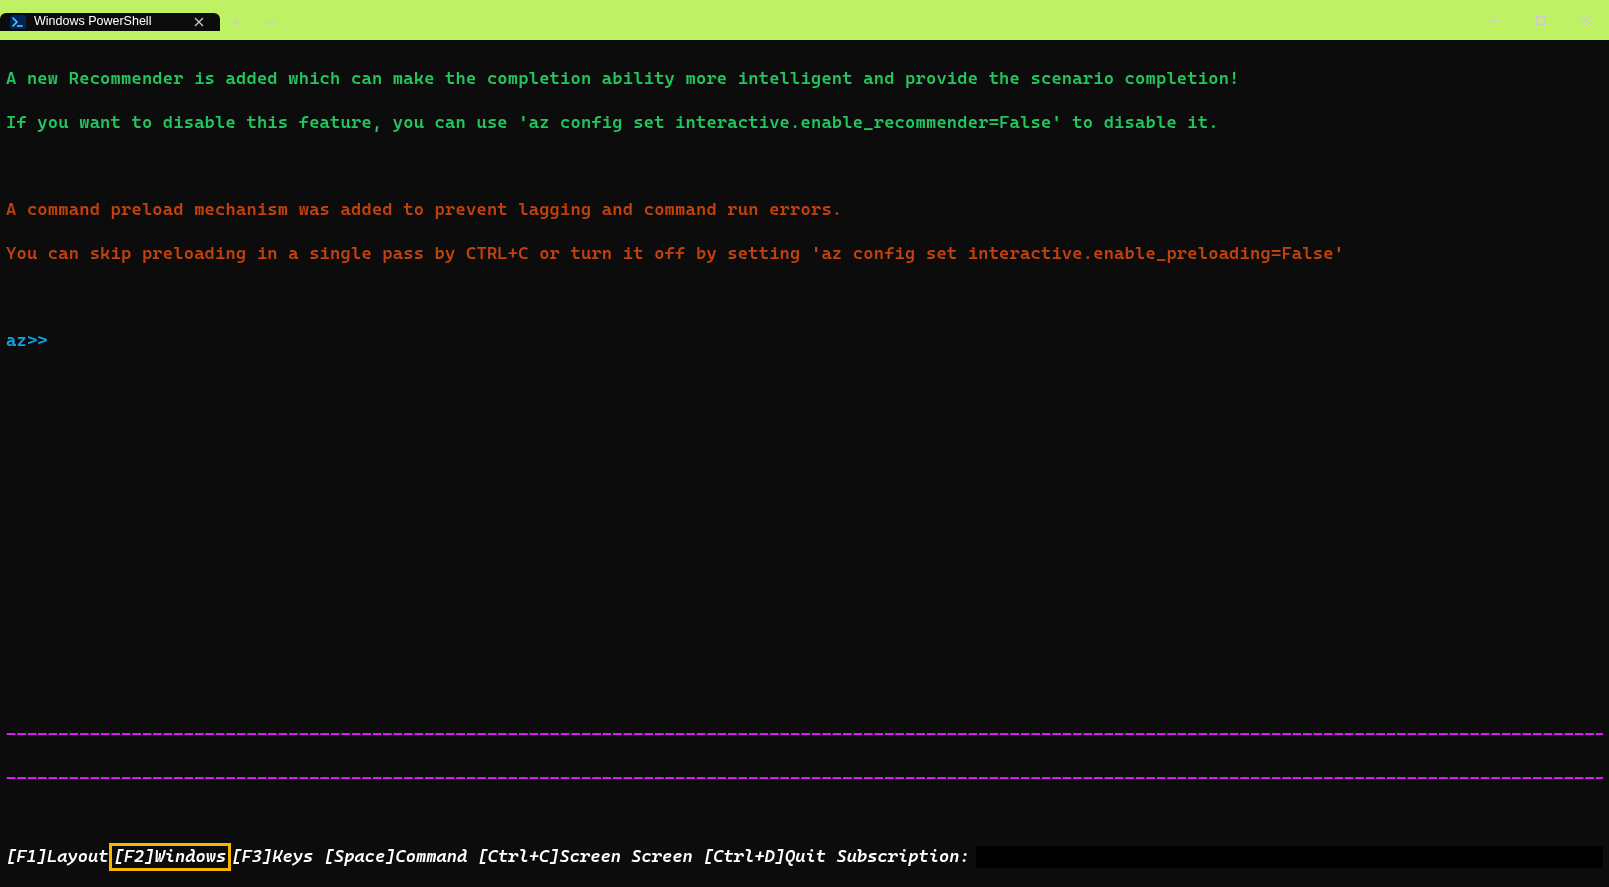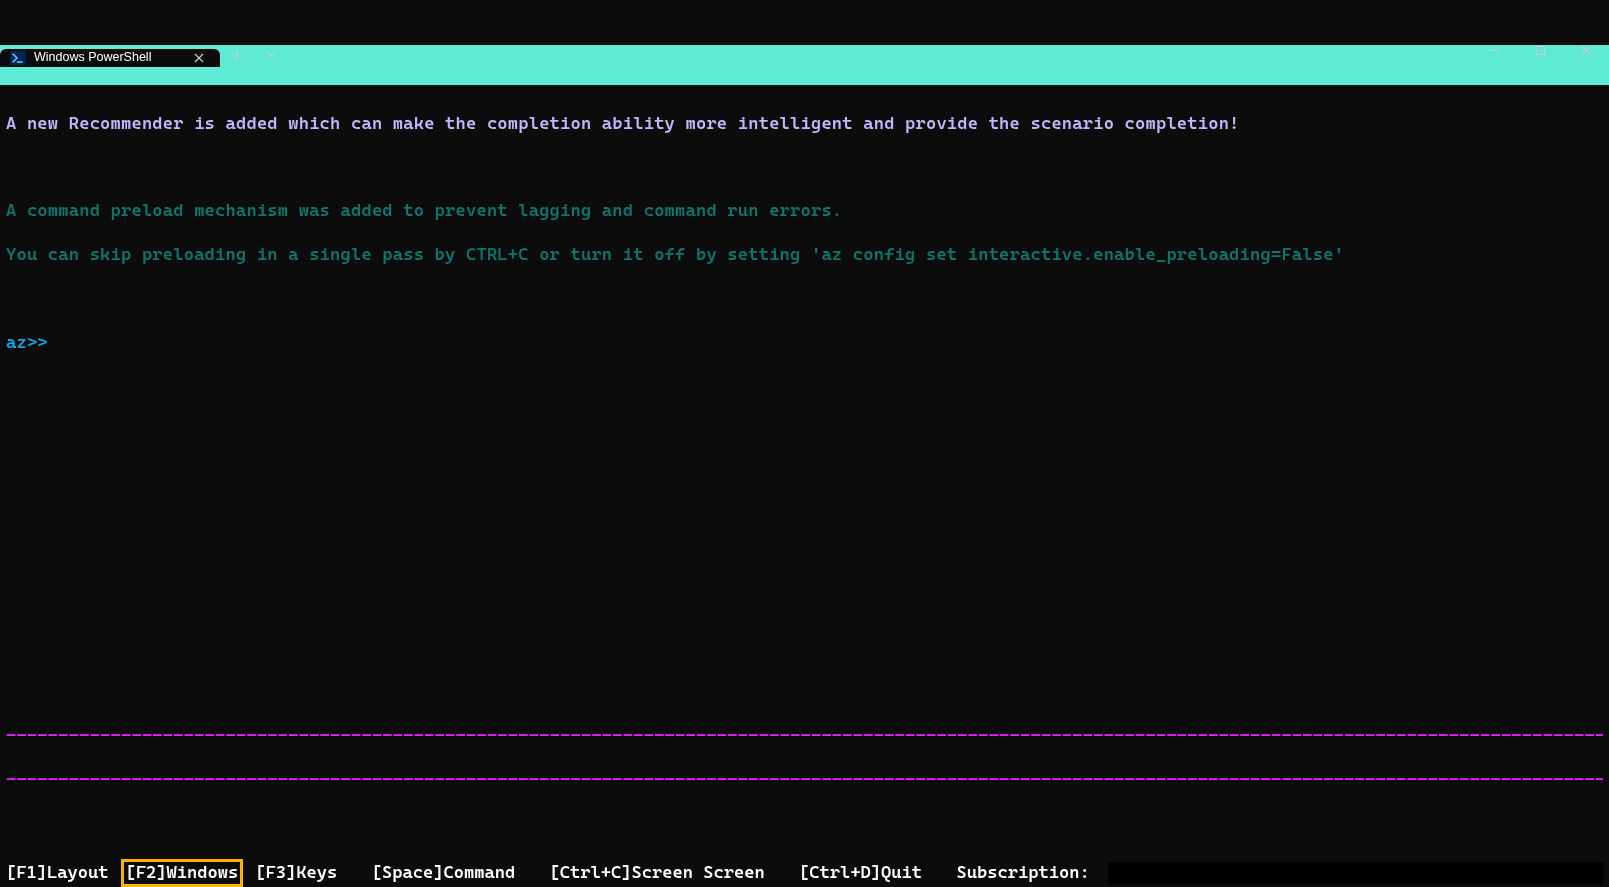--- a/index.html
+++ b/index.html
@@ -8,25 +8,24 @@
     font-family: 'Cascadia Mono', 'Consolas', monospace;
     font-size: 17.5px;
     line-height: 1.25;
     overflow: hidden;
     width: 1609px;
     height: 887px;
     color: #cccccc;
   }
   .titlebar {
     height: 40px;
-    background: #5eead4;
-    display: flex;
-    align-items: flex-start;
+    background: #bef264;
+    display: flex;
+    align-items: center;
     user-select: none;
-    margin-top: 45px;
   }
   .tab {
     display: flex;
     align-items: center;
     background: #0c0c0c;
     padding: 0 12px 0 10px;
     gap: 8px;
     border-top-left-radius: 6px;
     border-top-right-radius: 6px;
     margin-top: 4px;
@@ -72,36 +71,37 @@
     display: flex; align-items: center; justify-content: center;
     color: #cccccc;
     cursor: pointer;
   }
   .terminal {
     padding: 6px 6px 0 6px;
     white-space: pre;
     font-weight: 600;
     letter-spacing: 0.2px;
   }
-  .white { color: #c4b5fd; }
-  .blue  { color: #0f766e; }
+  .white { color: #22c55e; }
+  .blue  { color: #c2410c; }
   .prompt { color: #0ea5e9; }
   .dash-line { color: #e31fff; overflow: hidden; }
   .hint { color: #11e6d4; }
   .star { color: #e31fff; }
   .bottom-bar {
     position: absolute;
-    bottom: 0;
+    bottom: 16px;
     left: 6px;
     right: 6px;
     color: #ffffff;
     font-weight: 600;
     display: flex;
     align-items: center;
-    gap: 12px;
+    gap: 0;
+    font-style: italic;
   }
   .fkey-boxed {
     border: 3px solid #f7b500;
     padding: 0 2px;
   }
   .sub-blank {
     background: #000000;
     flex: 1;
     height: 22px;
     margin-left: 6px;
@@ -152,20 +152,21 @@
     <div class="win-btn close">
       <svg width="11" height="11" viewBox="0 0 11 11">
           <path d="M1 1 L10 10 M10 1 L1 10" stroke="#cccccc" stroke-width="1.1"></path>
         </svg>
     </div>
   </div>
 </div>
 
 <div class="terminal">
 <div class="white">A new Recommender is added which can make the completion ability more intelligent and provide the scenario completion!</div>
+<div class="white">If you want to disable this feature, you can use 'az config set interactive.enable_recommender=False' to disable it.</div>
 <div>&nbsp;</div>
 <div class="blue">A command preload mechanism was added to prevent lagging and command run errors.</div>
 <div class="blue">You can skip preloading in a single pass by CTRL+C or turn it off by setting 'az config set interactive.enable_preloading=False'</div>
 <div>&nbsp;</div>
 <div class="prompt">az&gt;&gt;</div>
 <div>&nbsp;</div>
 <div>&nbsp;</div>
 <div>&nbsp;</div>
 <div>&nbsp;</div>
 <div>&nbsp;</div>

